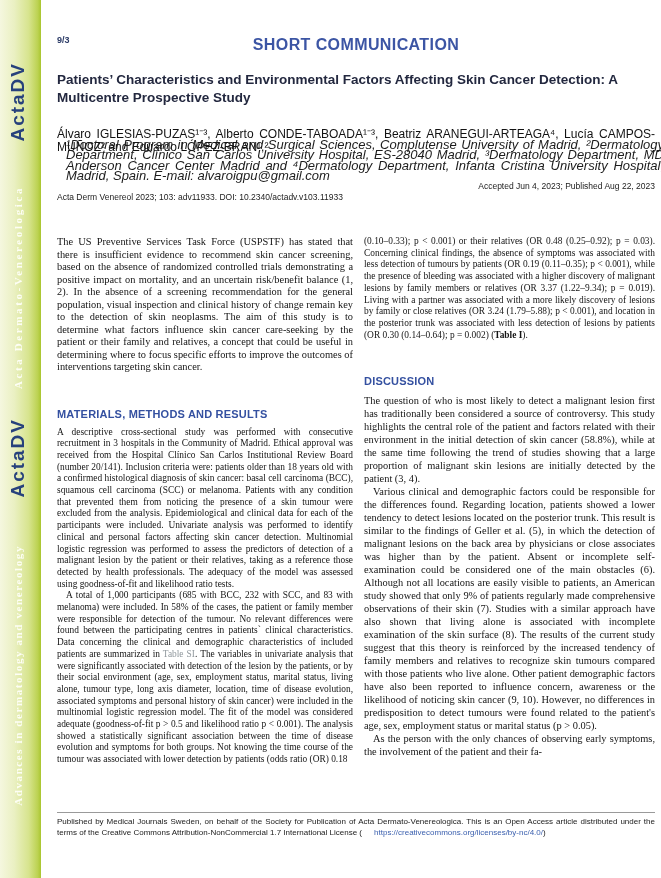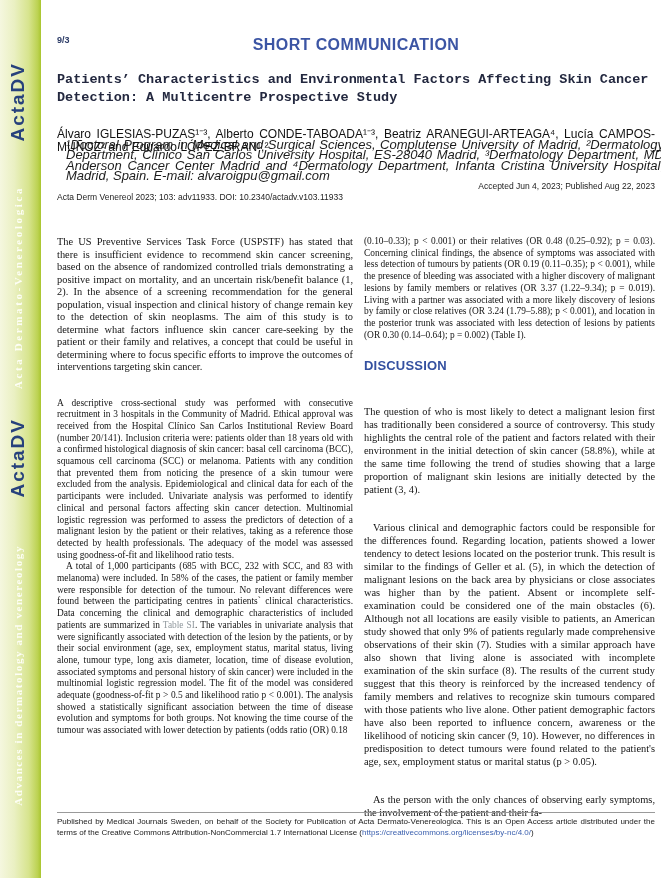--- a/index.html
+++ b/index.html
@@ -47,21 +47,20 @@
     position:absolute; left:57px; top:36px; width:598px;
     text-align:center; font-size:16px; font-weight:bold;
     letter-spacing:0.4px; color:#3c55a4;
   }
 
   
   .title {
     position:absolute; left:57px; top:71px; width:598px;
     font-size:13.5px; font-weight:bold; line-height:18px;
     color:#23283f;
-    font-family:Liberation Mono, monospace;
   }
   .authors {
     position:absolute; left:57px; top:128px; width:598px;
     font-size:12px; line-height:12.5px; color:#121212;
     text-align:justify;
   }
   .affiliations {
     position:absolute; left:66px; top:140px; width:598px;
     font-size:13px; font-style:italic; line-height:10.3px;
     color:#1c1c1c; text-align:justify;
@@ -75,44 +74,45 @@
     font-size:8.5px; color:#1c1c1c;
   }
 
   
   .col { position:absolute; top:236px; font-family:"Liberation Serif", serif; color:#141414; }
   .col-left  { left:57px;  width:296px; }
   .col-right { left:364px; width:291px; }
 
   .lead   { font-size:10.4px; line-height:12.5px; text-align:justify; }
   .small  { font-size:9.4px;  line-height:11.7px; text-align:justify; }
-  .disc   { font-size:10.4px; line-height:13px;   text-align:justify;margin-top:25px; }
+  .disc   { font-size:10.4px; line-height:13px;   text-align:justify; }
   .indent { text-indent:9px; }
 
   .sec-heading {
     font-family:"Liberation Sans", sans-serif;
-    font-size:13px; font-weight:bold; letter-spacing:0.2px;
+    font-size:11px; font-weight:bold; letter-spacing:0.2px;
     color:#3450a0;
+    margin-top:17px;
   }
   .gap-lg { height:17px; }
   .gap-sm { height:7px; }
 
   .table-link { color:#8f979c; cursor:pointer; }
-  .bold-ref { font-weight:normal; }
+  .bold-ref { font-weight:bold; }
 
   
   .foot-rule {
     position:absolute; left:57px; top:812px; width:598px; height:1px;
     background:#9a9a9a;
   }
   .footer {
     position:absolute; left:57px; top:817px; width:598px;
     font-size:8px; line-height:10.6px; color:#1a1a1a; text-align:justify;
   }
-  .footer-link { color:#3a5fae; cursor:pointer; }
+  .footer-link { color:#3a5fae; cursor:pointer;padding-left:12px; }
 </style>
 </head>
 <body>
 
 <div class="sidebar">
   <span class="vtext brand brand-top">ActaDV</span>
   <span class="vtext journal-name">Acta Dermato-Venereologica</span>
   <span class="vtext brand brand-mid">ActaDV</span>
   <span class="vtext tagline">Advances in dermatology and venereology</span>
 </div>
@@ -122,20 +122,21 @@
 
 <h1 class="title">Patients’ Characteristics and Environmental Factors Affecting Skin Cancer Detection: A Multicentre Prospective Study</h1>
 <div class="authors">Álvaro IGLESIAS-PUZAS¹⁻³, Alberto CONDE-TABOADA¹⁻³, Beatriz ARANEGUI-ARTEAGA⁴, Lucía CAMPOS-MUÑOZ² and Eduardo LÓPEZ-BRAN¹,²</div>
 <div class="affiliations">¹Doctoral Program in Medical and Surgical Sciences, Complutense University of Madrid, ²Dermatology Department, Clínico San Carlos University Hospital, ES-28040 Madrid, ³Dermatology Department, MD Anderson Cancer Center Madrid and ⁴Dermatology Department, Infanta Cristina University Hospital, Madrid, Spain. E-mail: alvaroigpu@gmail.com</div>
 <div class="dates">Accepted Jun 4, 2023; Published Aug 22, 2023</div>
 <div class="citation">Acta Derm Venereol 2023; 103: adv11933. DOI: 10.2340/actadv.v103.11933</div>
 
 <div class="col col-left">
   <p class="lead">The US Preventive Services Task Force (USPSTF) has stated that there is insufficient evidence to recommend skin cancer screening, based on the absence of randomized controlled trials demonstrating a positive impact on mortality, and an uncertain risk/benefit balance (1, 2). In the absence of a screening recommendation for the general population, visual inspection and clinical history of change remain key to the detection of skin neoplasms. The aim of this study is to determine what factors influence skin cancer care-seeking by the patient or their family and relatives, a concept that could be useful in determining where to focus specific efforts to improve the outcomes of interventions targeting skin cancer.</p>
   <div class="gap-lg"></div>
+  <h2 class="sec-heading">MATERIALS, METHODS AND RESULTS</h2>
   <div class="gap-sm"></div>
   <p class="small">A descriptive cross-sectional study was performed with consecutive recruitment in 3 hospitals in the Community of Madrid. Ethical approval was received from the Hospital Clínico San Carlos Institutional Review Board (number 20/141). Inclusion criteria were: patients older than 18 years old with a confirmed histological diagnosis of skin cancer: basal cell carcinoma (BCC), squamous cell carcinoma (SCC) or melanoma. Patients with any condition that prevented them from noticing the presence of a skin tumour were excluded from the analysis. Epidemiological and clinical data for each of the participants were included. Univariate analysis was performed to identify clinical and personal factors affecting skin cancer detection. Multinomial logistic regression was performed to assess the predictors of detection of a malignant lesion by the patient or their relatives, taking as a reference those detected by health professionals. The adequacy of the model was assessed using goodness-of-fit and likelihood ratio tests.</p>
   <p class="small indent"><span>A total of 1,000 participants (685 with BCC, 232 with SCC, and 83 with melanoma) were included. In 58% of the cases, the patient or family member were responsible for detection of the tumour. No relevant differences were found between the participating centres in patients` clinical characteristics. Data concerning the clinical and demographic characteristics of included patients are summarized in </span><span class="table-link">Table SI</span><span>. The variables in univariate analysis that were significantly associated with detection of the lesion by the patients, or by their social environment (age, sex, employment status, marital status, living alone, tumour type, long axis diameter, location, time of disease evolution, associated symptoms and personal history of skin cancer) were included in the multinomial logistic regression model. The fit of the model was considered adequate (goodness-of-fit p &gt; 0.5 and likelihood ratio p &lt; 0.001). The analysis showed a statistically significant association between the time of disease evolution and symptoms for both groups. Not knowing the time course of the tumour was associated with lower detection by patients (odds ratio (OR) 0.18</span></p>
 </div>
 
 <div class="col col-right">
   <p class="small"><span>(0.10–0.33); p &lt; 0.001) or their relatives (OR 0.48 (0.25–0.92); p = 0.03). Concerning clinical findings, the absence of symptoms was associated with less detection of tumours by patients (OR 0.19 (0.11–0.35); p &lt; 0.001), while the presence of bleeding was associated with a higher discovery of malignant lesions by family members or relatives (OR 3.37 (1.22–9.34); p = 0.019). Living with a partner was associated with a more likely discovery of lesions by family or close relatives (OR 3.24 (1.79–5.88); p &lt; 0.001), and location in the posterior trunk was associated with less detection of lesions by patients (OR 0.30 (0.14–0.64); p = 0.002) (</span><span class="bold-ref">Table I</span><span>).</span></p>
   <div class="gap-lg"></div>
   <h2 class="sec-heading">DISCUSSION</h2>
   <div class="gap-sm"></div>

